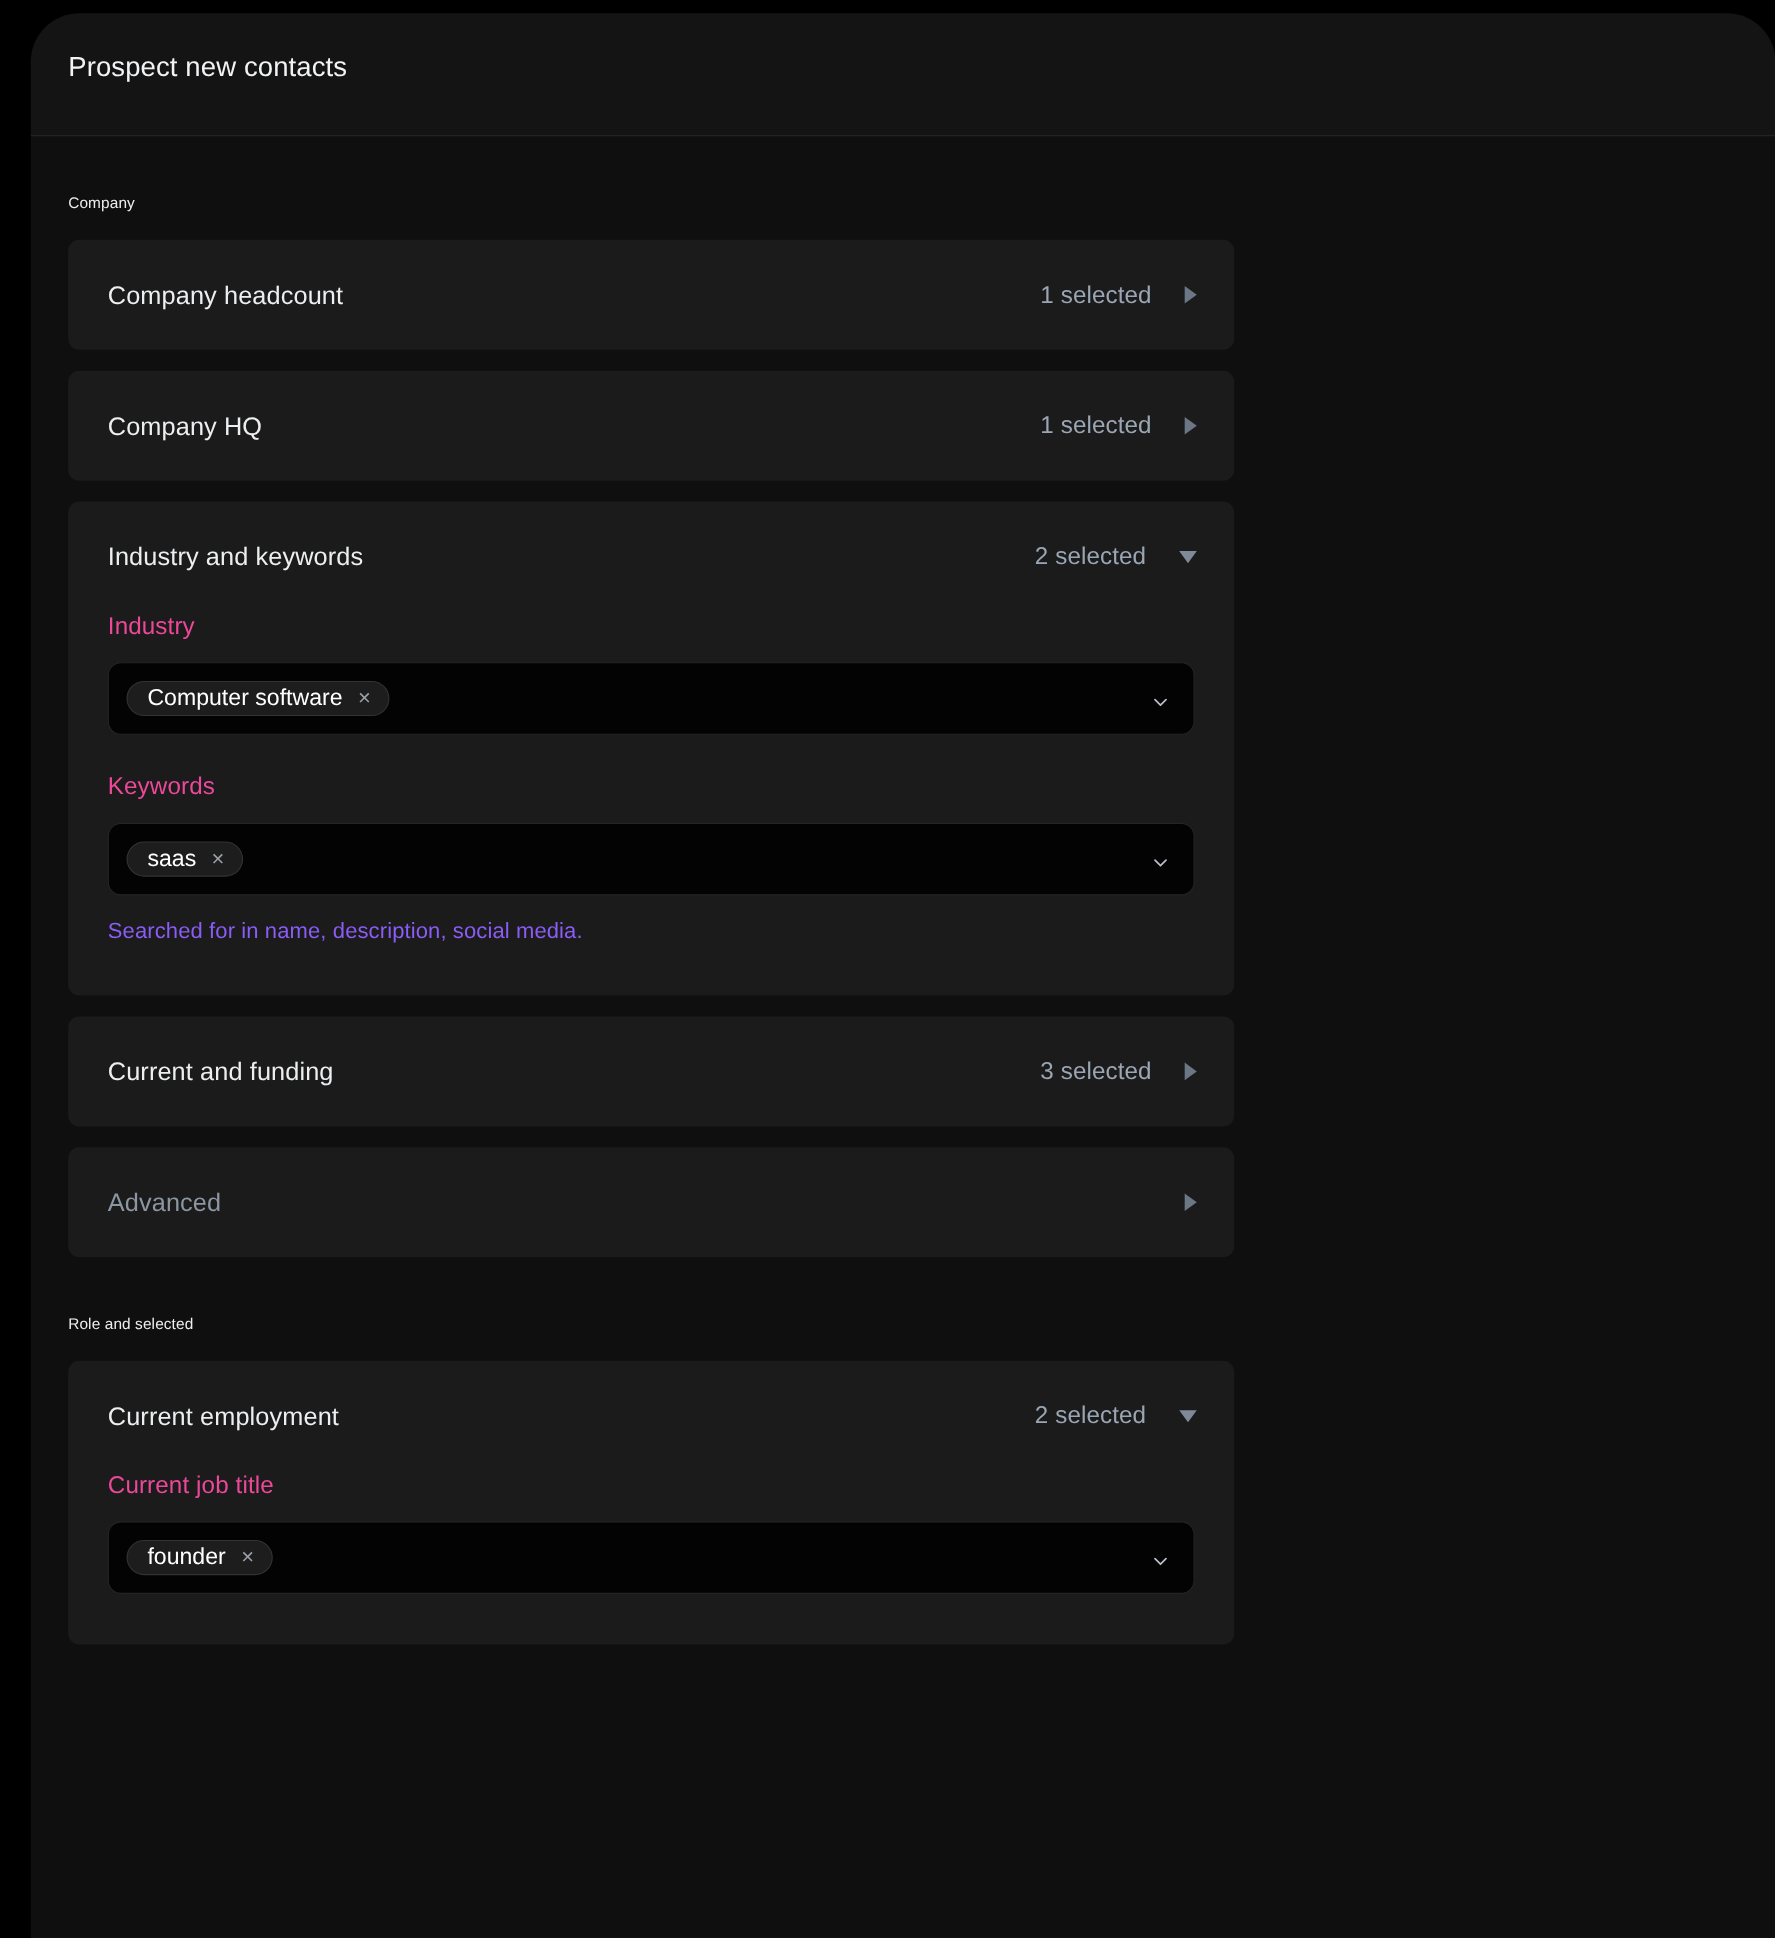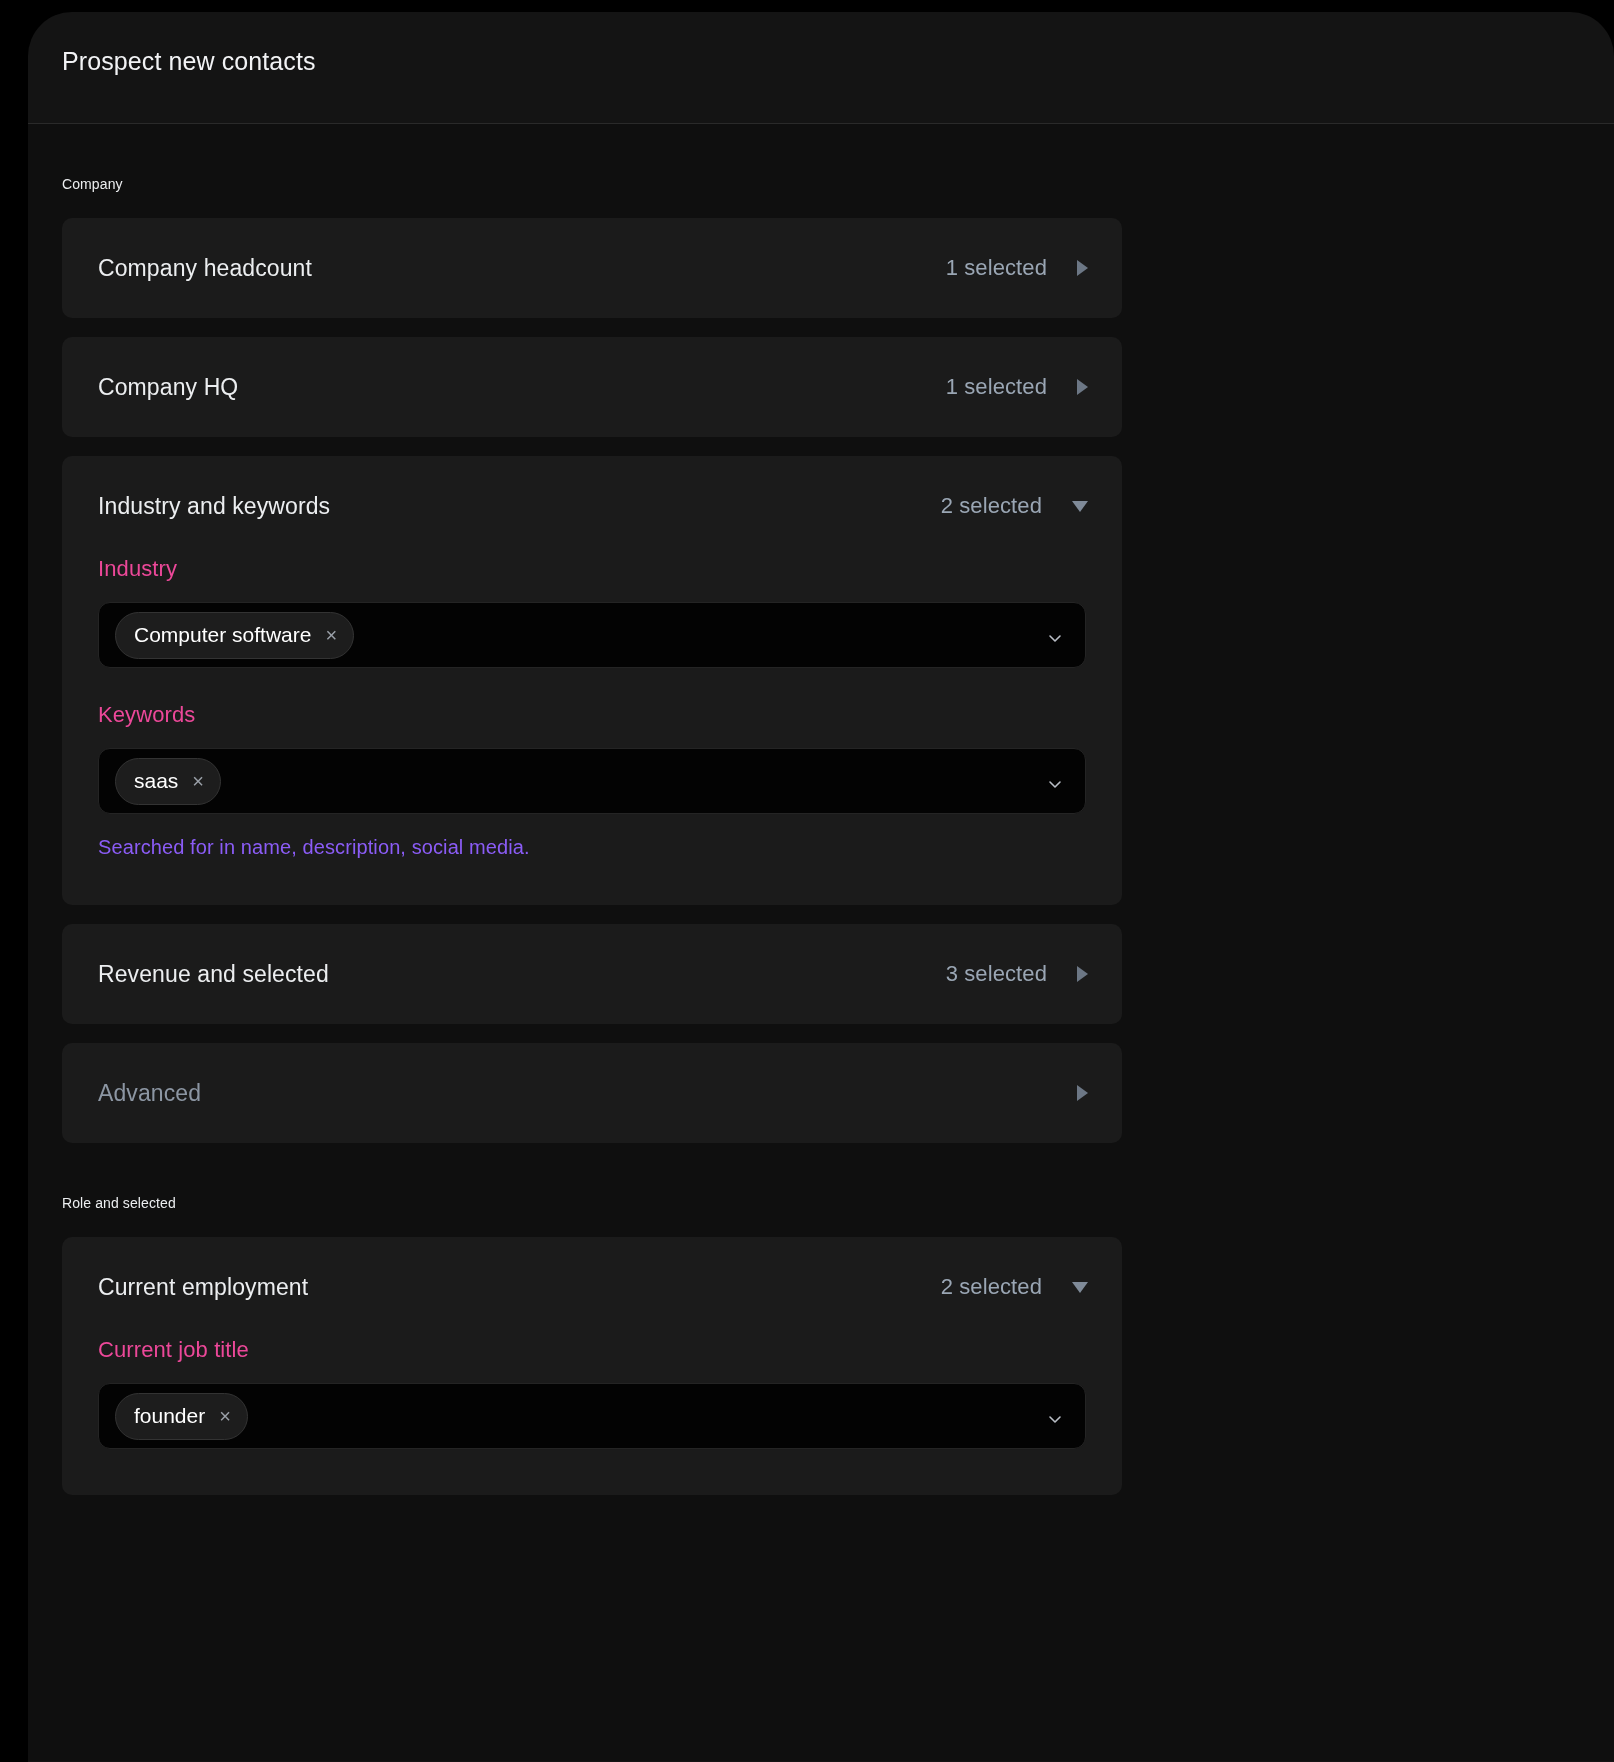--- a/index.html
+++ b/index.html
@@ -125,21 +125,21 @@
     padding: 0 62px 0 16px;
     cursor: pointer;
   }
   .chip {
     display: inline-flex;
     align-items: center;
     gap: 14px;
     background: #1d1d1d;
     border: 1px solid #333333;
     border-radius: 999px;
-    height: 47px;
+    height: 32px;
     padding: 0 16px 0 18px;
     font-size: 21px;
     color: #ffffff;
   }
   .chip-x {
     color: #9aa0a8;
     font-size: 20px;
     line-height: 1;
     cursor: pointer;
   }
@@ -221,21 +221,21 @@
                           <path d="M3 6 L8 11 L13 6"></path>
                         </svg>
                       </span>
                     </div>
                     <div class="helper">Searched for in name, description, social media.</div>
                   </div>
                 </div>
               </div>
               <div class="card">
                 <div class="card-head">
-                  <div class="card-label">Revenue and selected</div>
+                  <div class="card-label">Current and funding</div>
                   <div class="card-count">3 selected</div>
                   <div class="tri tri-right"></div>
                 </div>
               </div>
               <div class="card">
                 <div class="card-head">
                   <div class="card-label muted">Advanced</div>
                   <div class="tri tri-right"></div>
                 </div>
               </div>

